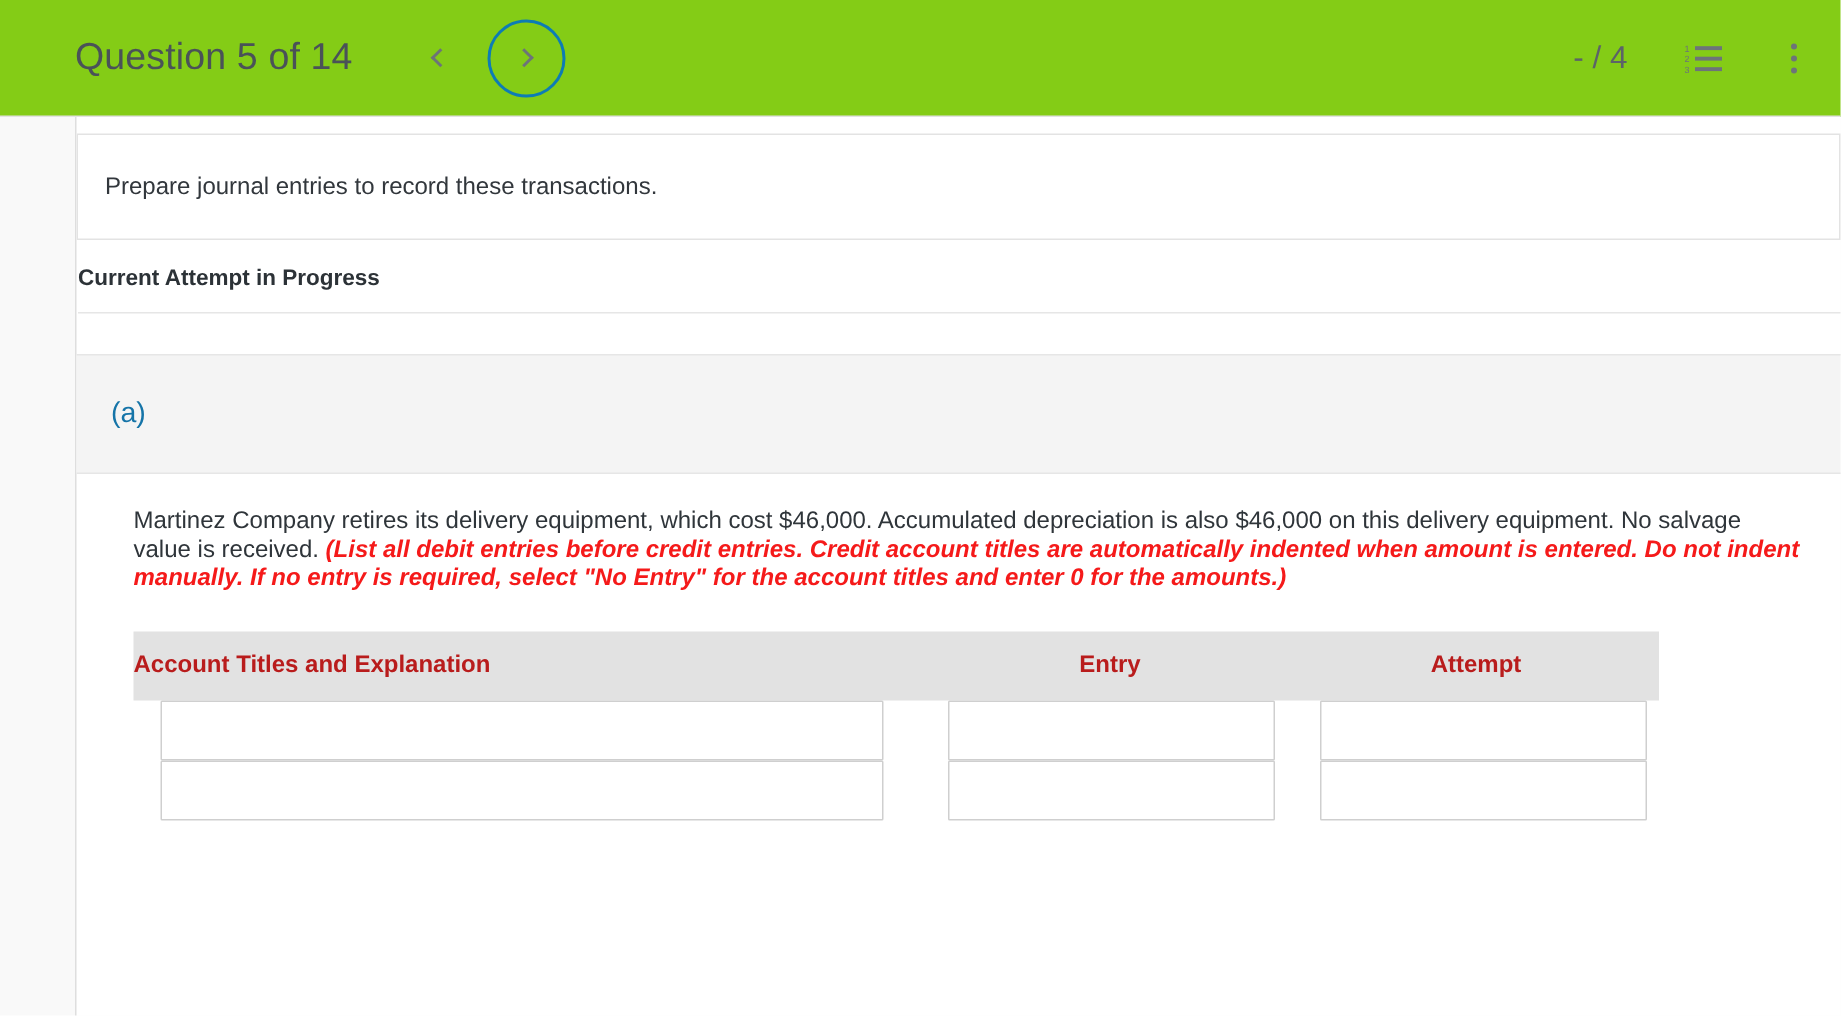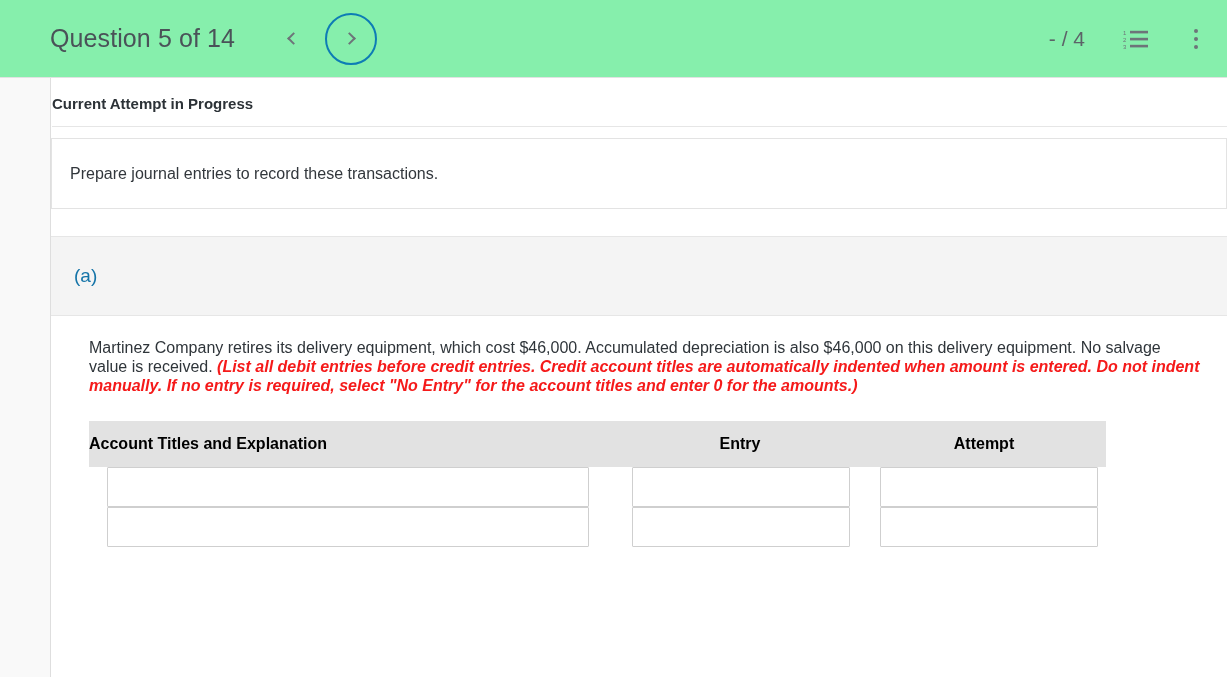--- a/index.html
+++ b/index.html
@@ -12,21 +12,21 @@
     background: #ffffff;
     font-family: "Liberation Sans", sans-serif;
   }
 
   
   #topbar {
     position: absolute;
     left: 0; top: 0;
     width: 1227px;
     height: 78px;
-    background: #86efac;
+    background: #84cc16;
     border-bottom: 1px solid #e2e2e2;
     display: flex;
     align-items: center;
   }
   #question-title {
     margin-left: 50px;
     font-size: 25px;
     font-weight: 400;
     color: #4a5258;
     letter-spacing: 0.1px;
@@ -185,21 +185,21 @@
     margin-top: 26px;
     width: 1017px;
     border-collapse: collapse;
     table-layout: fixed;
   }
   #journal thead th {
     background: #e2e2e2;
     height: 46px;
     font-size: 16px;
     font-weight: bold;
-    color: #000000;
+    color: #b91c1c;
     padding: 0;
   }
   th.col-account { width: 529px; text-align: left; padding-left: 12px; }
   th.col-debit   { width: 244px; text-align: center; }
   th.col-credit  { width: 244px; text-align: center; }
 
   #journal tbody td { padding: 0; }
   .cell-pad { padding-top: 22px; }
   .field {
     height: 40px;
@@ -249,25 +249,25 @@
       <i></i>
       <i></i>
       <i></i>
     </div>
   </div>
 </div>
 
 <div id="page">
   <div id="content">
 
-    <div id="attempt-status">Current Attempt in Progress</div>
-
     <div id="prompt-box">
       <div id="prompt-text">Prepare journal entries to record these transactions.</div>
     </div>
+
+    <div id="attempt-status">Current Attempt in Progress</div>
 
     <div id="part-band">
       <div id="part-label">(a)</div>
     </div>
 
     <div id="question-body">
       <div id="qtext">
         <span>Martinez Company retires its delivery equipment, which cost $46,000. Accumulated depreciation is also $46,000 on this delivery equipment. No salvage value is received. </span><span class="instruction">(List all debit entries before credit entries. Credit account titles are automatically indented when amount is entered. Do not indent manually. If no entry is required, select "No Entry" for the account titles and enter 0 for the amounts.)</span>
       </div>
 

